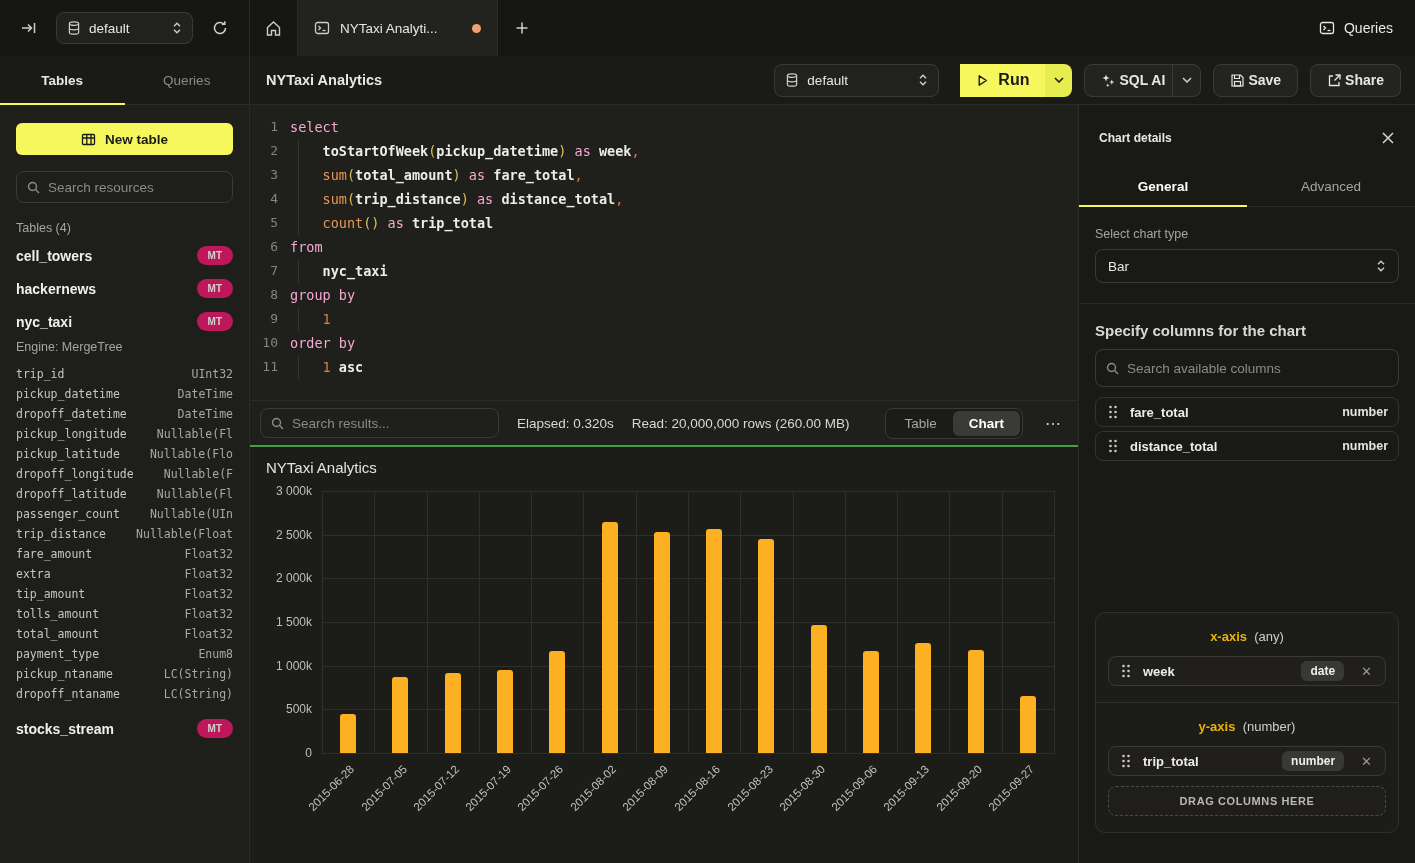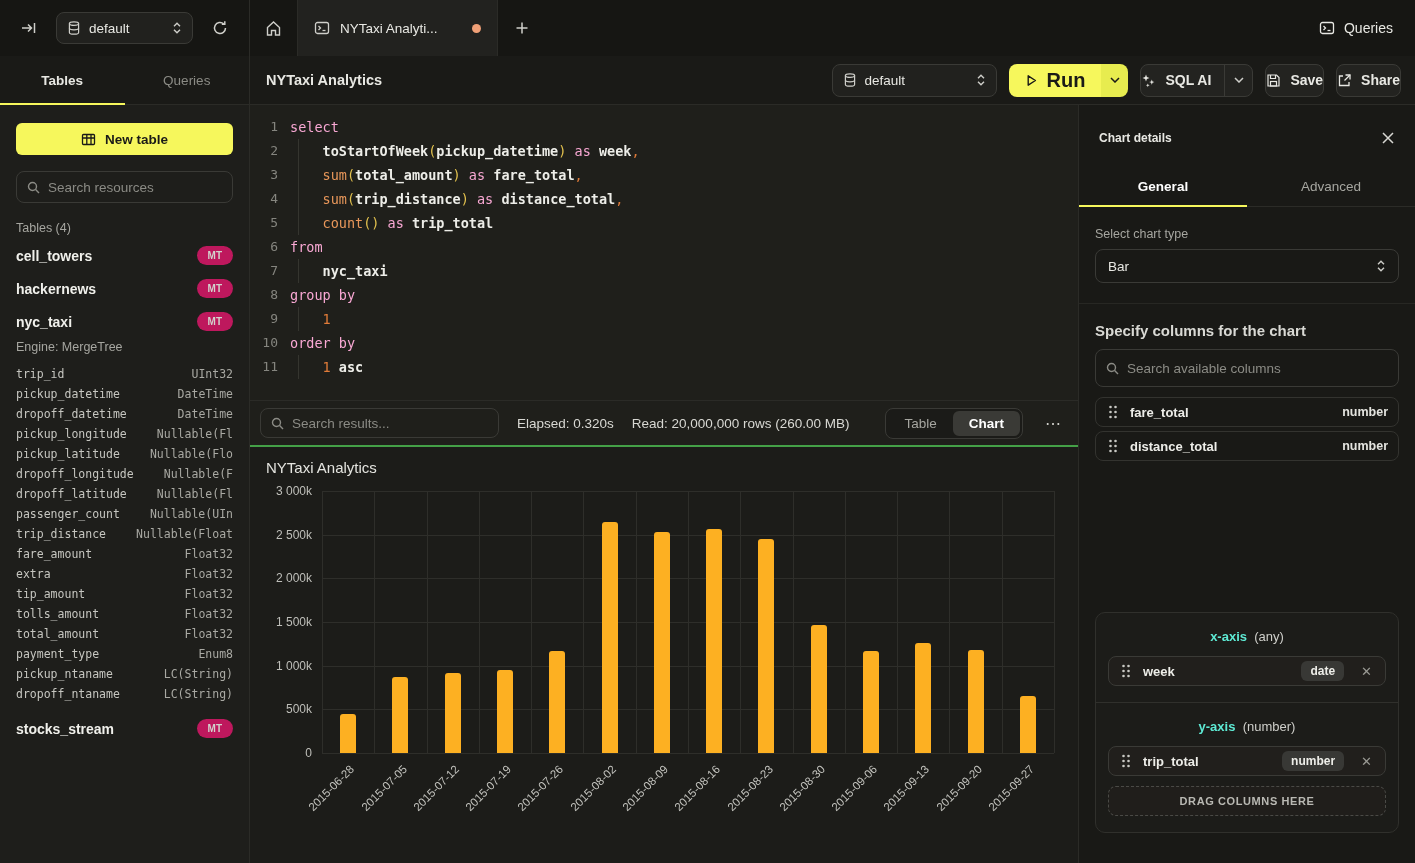--- a/index.html
+++ b/index.html
@@ -31,23 +31,23 @@
   .side-tabs { width:250px; display:flex; border-right:1px solid var(--border); }
   .side-tab { flex:1; display:flex; align-items:center; justify-content:center; font-size:13.5px; color:var(--faint); position:relative; cursor:pointer; }
   .side-tab.active { color:var(--text); font-weight:700; }
   .side-tab.active::after { content:""; position:absolute; left:0; right:0; bottom:-1px; height:2px; background:var(--yellow); }
   .main-header { flex:1; display:flex; align-items:center; padding:0 14px 0 16px; gap:12px; }
   .mh-title { font-size:14.5px; font-weight:700; }
   .mh-spacer { flex:1; }
   .mh-select { display:flex; align-items:center; gap:8px; height:33px; width:165px; padding:0 10px; background:#21211E; border:1px solid var(--border2); border-radius:8px; font-size:13.5px; }
   .mh-select .grow { flex:1; }
   .run-btn { display:flex; height:33px; border-radius:8px; overflow:hidden; cursor:pointer; }
-  .run-main { display:flex; align-items:center; gap:9px; padding:0 16px; background:var(--yellow); color:#1A1A17; font-size:20px; font-weight:700; }
+  .run-main { display:flex; align-items:center; gap:9px; padding:0 16px; background:var(--yellow); color:#1A1A17; font-size:16px; font-weight:700;margin-left:9px; }
   .run-caret { width:27px; display:flex; align-items:center; justify-content:center; background:var(--yellow2); color:#1A1A17; }
-  .dark-btn { display:flex; align-items:center; gap:9px; height:33px; padding:0 0; background:var(--bg5); border:1px solid var(--border2); border-radius:8px; font-size:14px; font-weight:700; color:var(--text); cursor:pointer; }
+  .dark-btn { display:flex; align-items:center; gap:3px; height:33px; padding:0 16px; background:var(--bg5); border:1px solid var(--border2); border-radius:8px; font-size:14px; font-weight:700; color:var(--text); cursor:pointer; }
   .sqlai-btn { padding-right:0; }
   .sqlai-caret { width:28px; align-self:stretch; display:flex; align-items:center; justify-content:center; border-left:1px solid var(--border2); margin-left:4px; color:#CFCFCA; }
 
   
   .row3 { display:flex; height:758px; }
 
   
   .sidebar { width:250px; background:#1E1E1B; border-right:1px solid var(--border); padding:18px 16px; overflow:hidden; }
   .newtable-btn { width:100%; height:32px; display:flex; align-items:center; justify-content:center; gap:9px; background:var(--yellow); color:#1A1A17; border:none; border-radius:6px; font-size:13.5px; font-weight:700; cursor:pointer; }
   .search-box { display:flex; align-items:center; gap:8px; height:32px; padding:0 10px; margin-top:16px; border:1px solid var(--border2); border-radius:8px; color:var(--faint); }
@@ -116,21 +116,21 @@
   .rp-strong-label { font-size:15px; font-weight:700; color:#D9D9D4; margin-bottom:10px; }
   .rp-search { margin-top:0; height:38px; }
   .chip-list { margin-top:10px; display:flex; flex-direction:column; gap:4px; }
   .chip { display:flex; align-items:center; gap:12px; height:30px; padding:0 10px 0 12px; border:1px solid #33332F; border-radius:8px; font-size:13px; }
   .chip .chip-name { font-weight:700; color:#EDEDE8; flex:1; }
   .chip .chip-type { font-size:12.5px; font-weight:700; color:#E4E4DF; }
   .axes-box { margin-top:auto; border:1px solid #30302C; border-radius:10px; background:#1C1C19; }
   .axis-section { padding:12px 12px 16px; }
   .axis-section + .axis-section { border-top:1px solid #30302C; }
   .axis-title { text-align:center; font-size:13px; margin:4px 0 12px; }
-  .axis-title b { font-weight:700; color:#5eead4; }
+  .axis-title b { font-weight:700; color:#eab308; }
   .axis-title span { color:#CFCFCA; }
   .axis-chip { display:flex; align-items:center; gap:12px; height:30px; padding:0 8px 0 12px; border:1px solid #3A3A36; border-radius:8px; background:#211F1C; font-size:13px; }
   .axis-chip .chip-name { font-weight:700; flex:1; color:#EDEDE8; }
   .type-pill { background:#383835; border-radius:6px; padding:3px 9px; font-size:12px; font-weight:700; color:#EDEDE8; }
   .chip-x { color:#9A9A94; font-size:13px; padding:0 5px; cursor:pointer; }
   .drop-zone { margin-top:10px; border:1px dashed #4A4A46; border-radius:8px; height:30px; display:flex; align-items:center; justify-content:center; font-size:11px; font-weight:700; letter-spacing:0.6px; color:#B9B9B3; background:#201E1B; }
 </style>
 </head>
 <body>
 

